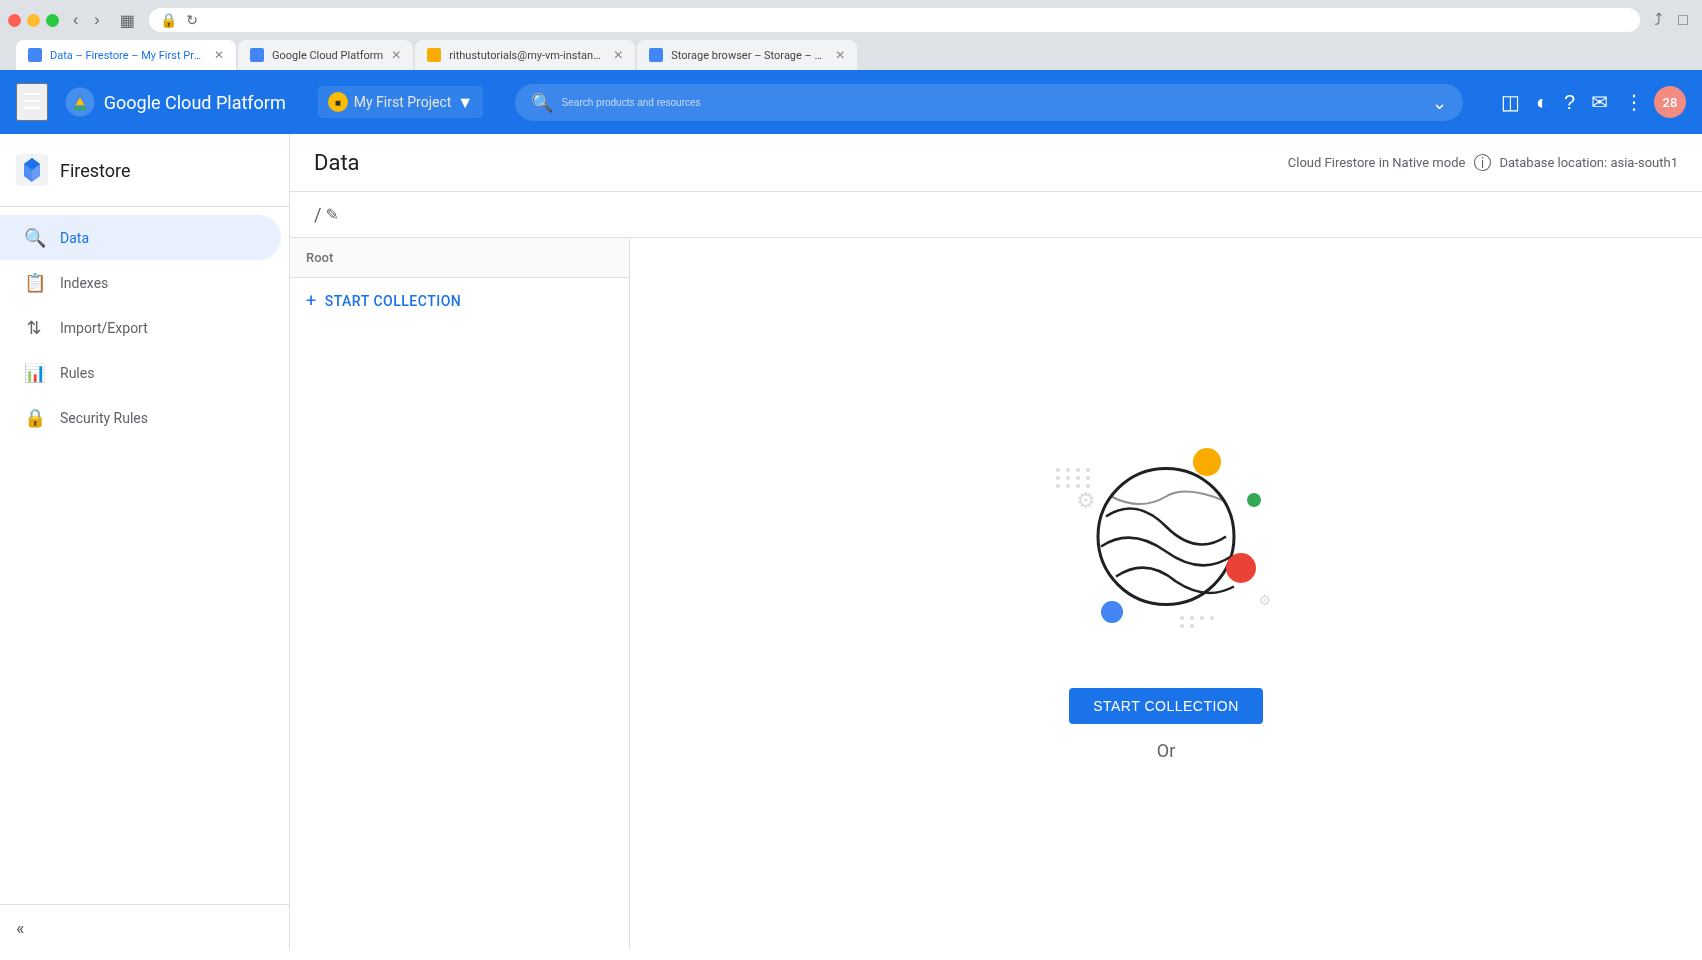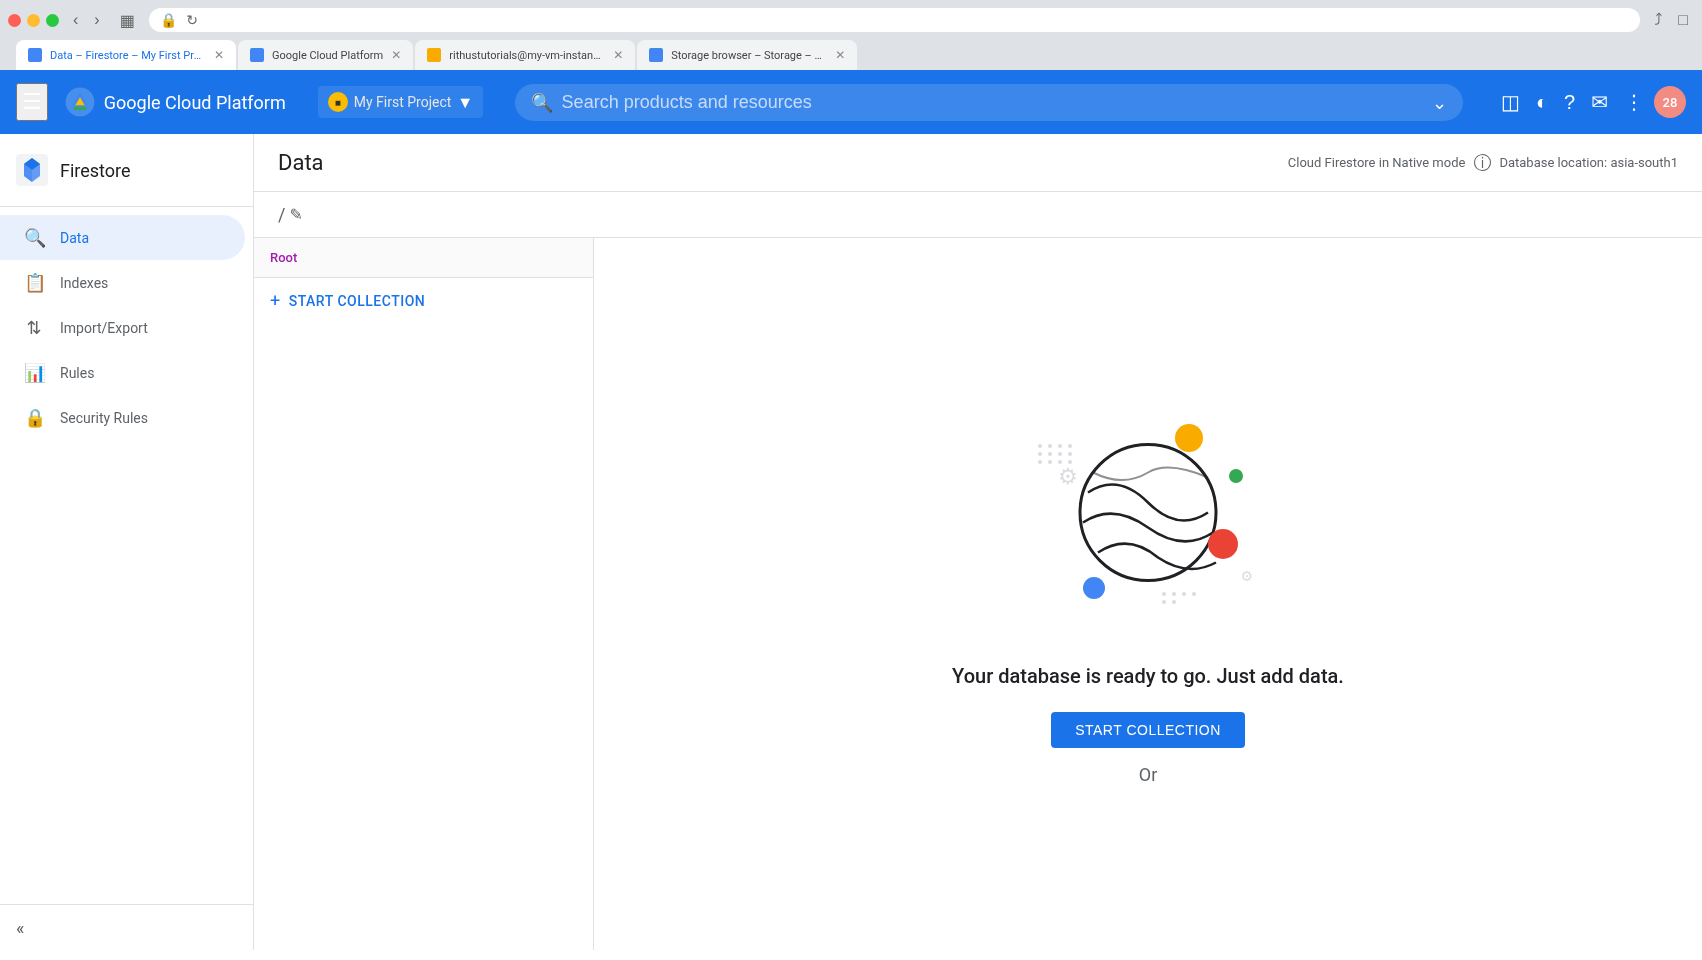--- a/index.html
+++ b/index.html
@@ -218,21 +218,21 @@
     }
     .search-icon {
       color: #fff;
       font-size: 18px;
     }
     .search-input {
       background: none;
       border: none;
       outline: none;
       color: #e5e5e5;
-      font-size: 18px;
+      font-size: 10px;
       flex: 1;
     }
     .search-input::placeholder { color: rgba(255,255,255,0.7); }
     .search-expand {
       color: #fff;
       font-size: 18px;
       cursor: pointer;
     }
     .topnav-actions {
       display: flex;
@@ -264,21 +264,21 @@
 
     
     .main-content {
       display: flex;
       flex: 1;
       overflow: hidden;
     }
 
     
     .sidebar {
-      width: 254px;
+      width: 290px;
       background: #fff;
       border-right: 1px solid #e0e0e0;
       display: flex;
       flex-direction: column;
       flex-shrink: 0;
     }
     .sidebar-header {
       display: flex;
       align-items: center;
       gap: 12px;
@@ -391,21 +391,21 @@
       width: 340px;
       border-right: 1px solid #e0e0e0;
       display: flex;
       flex-direction: column;
       flex-shrink: 0;
     }
     .panel-header {
       padding: 12px 16px;
       font-size: 13px;
       font-weight: 500;
-      color: #a21caf;
+      color: #737373;
       border-bottom: 1px solid #e0e0e0;
       background: #fafafa;
     }
     .start-collection-btn {
       display: flex;
       align-items: center;
       gap: 8px;
       padding: 12px 16px;
       cursor: pointer;
       color: #1a73e8;
@@ -694,20 +694,19 @@
                 <div class="dot-tiny"></div>
                   <div class="dot-tiny"></div>
                   <div class="dot-tiny"></div>
                 <div class="dot-tiny"></div>
                   <div class="dot-tiny"></div>
                   <div class="dot-tiny"></div>
               </div>
             </div>
           </div>
 
-          <p class="empty-title">Your database is ready to go. Just add data.</p>
           <button class="start-btn">START COLLECTION</button>
           <p class="or-text">Or</p>
         </div>
       </div>
     </div>
   </div>
 </div>
 
 </body></html>

